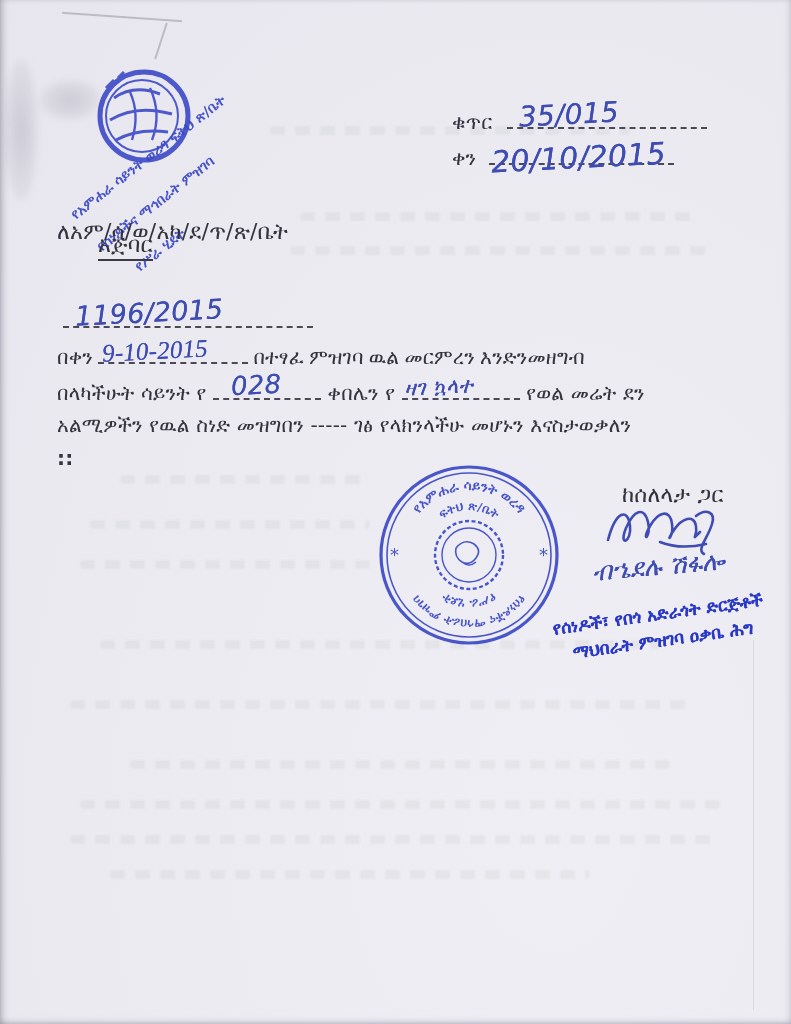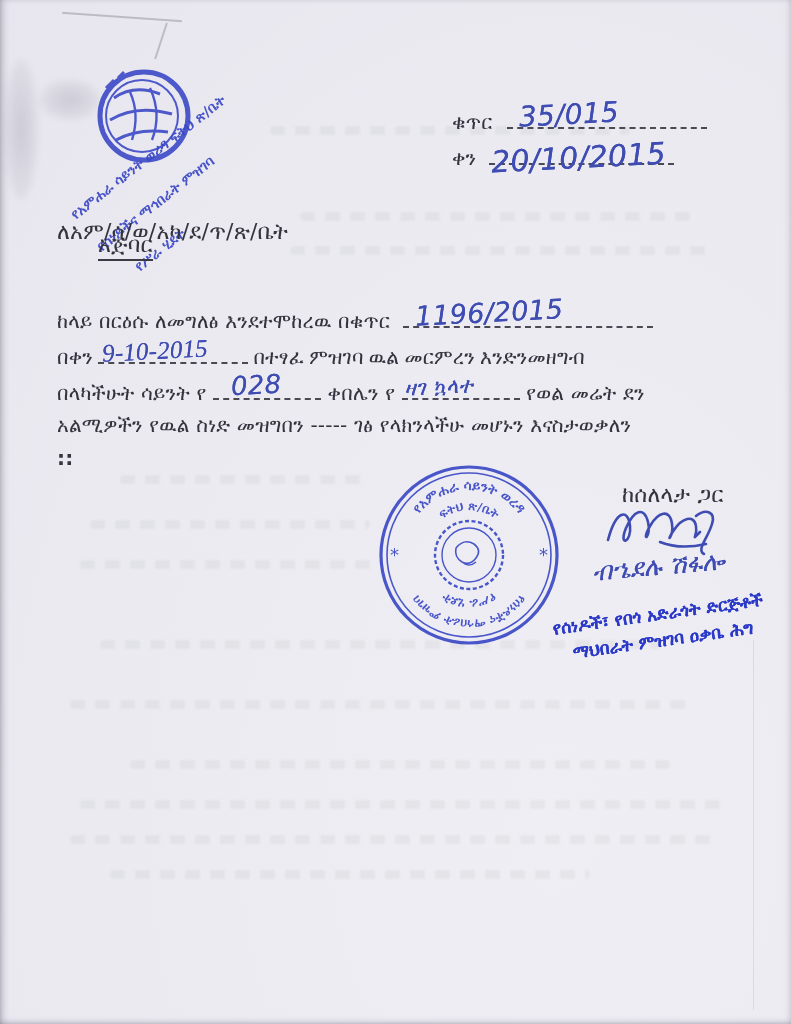--- a/index.html
+++ b/index.html
@@ -85,21 +85,20 @@
       <span class="hand hand-on-line" style="font-size:30px;bottom:-12px;left:2px;">20/10/2015</span>
     </span>
   </div>
 
   <div class="abs print big" style="left:57px;top:188px;font-weight:400;margin-top:31px;">ለአም/ሳ/ወ/አካ/ደ/ጥ/ጽ/ቤት</div>
   <div class="abs print big" style="left:98px;top:232px;">
     <span class="uline">አጅባር</span>
   </div>
 
   <div class="abs print" style="left:57px;top:305px;width:710px;white-space:nowrap;">
-    <span>ከላይ በርዕሱ ለመግለፅ እንደተሞከረዉ በቁጥር</span>
     <span class="dashline" style="width:250px;margin-left:6px;">
       <span class="hand hand-on-line" style="font-size:27px;bottom:-2px;">1196/2015</span>
     </span>
   </div>
   <div class="abs print" style="left:57px;top:341px;width:710px;white-space:nowrap;font-family:Liberation Serif, serif;">
     <span>በቀን</span>
     <span class="dashline" style="width:150px;">
       <span class="hand hand-on-line" style="font-size:25px;bottom:-3px;left:4px;">9-10-2015</span>
     </span>
     <span>በተፃፈ ምዝገባ ዉል መርምረን እንድንመዘግብ</span>

